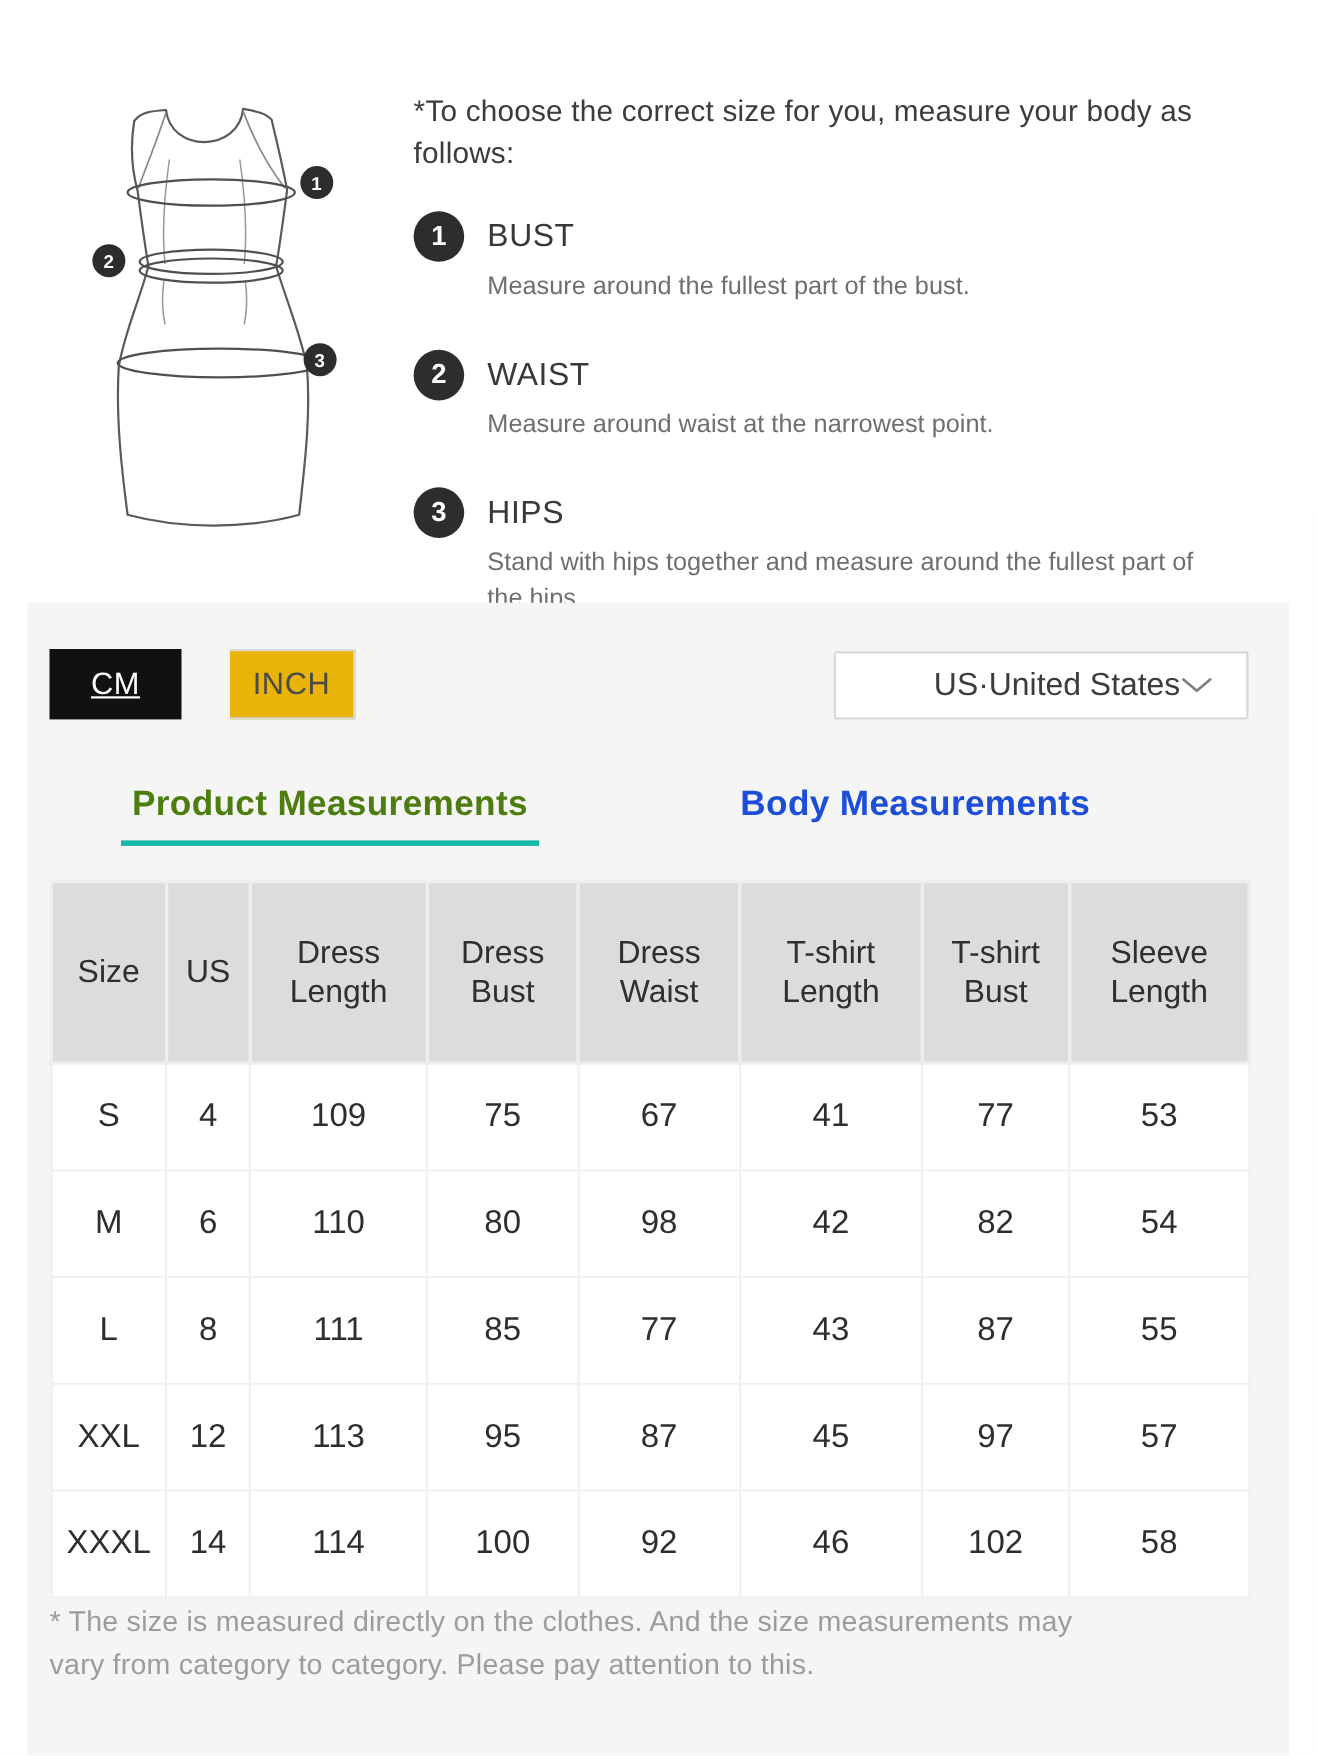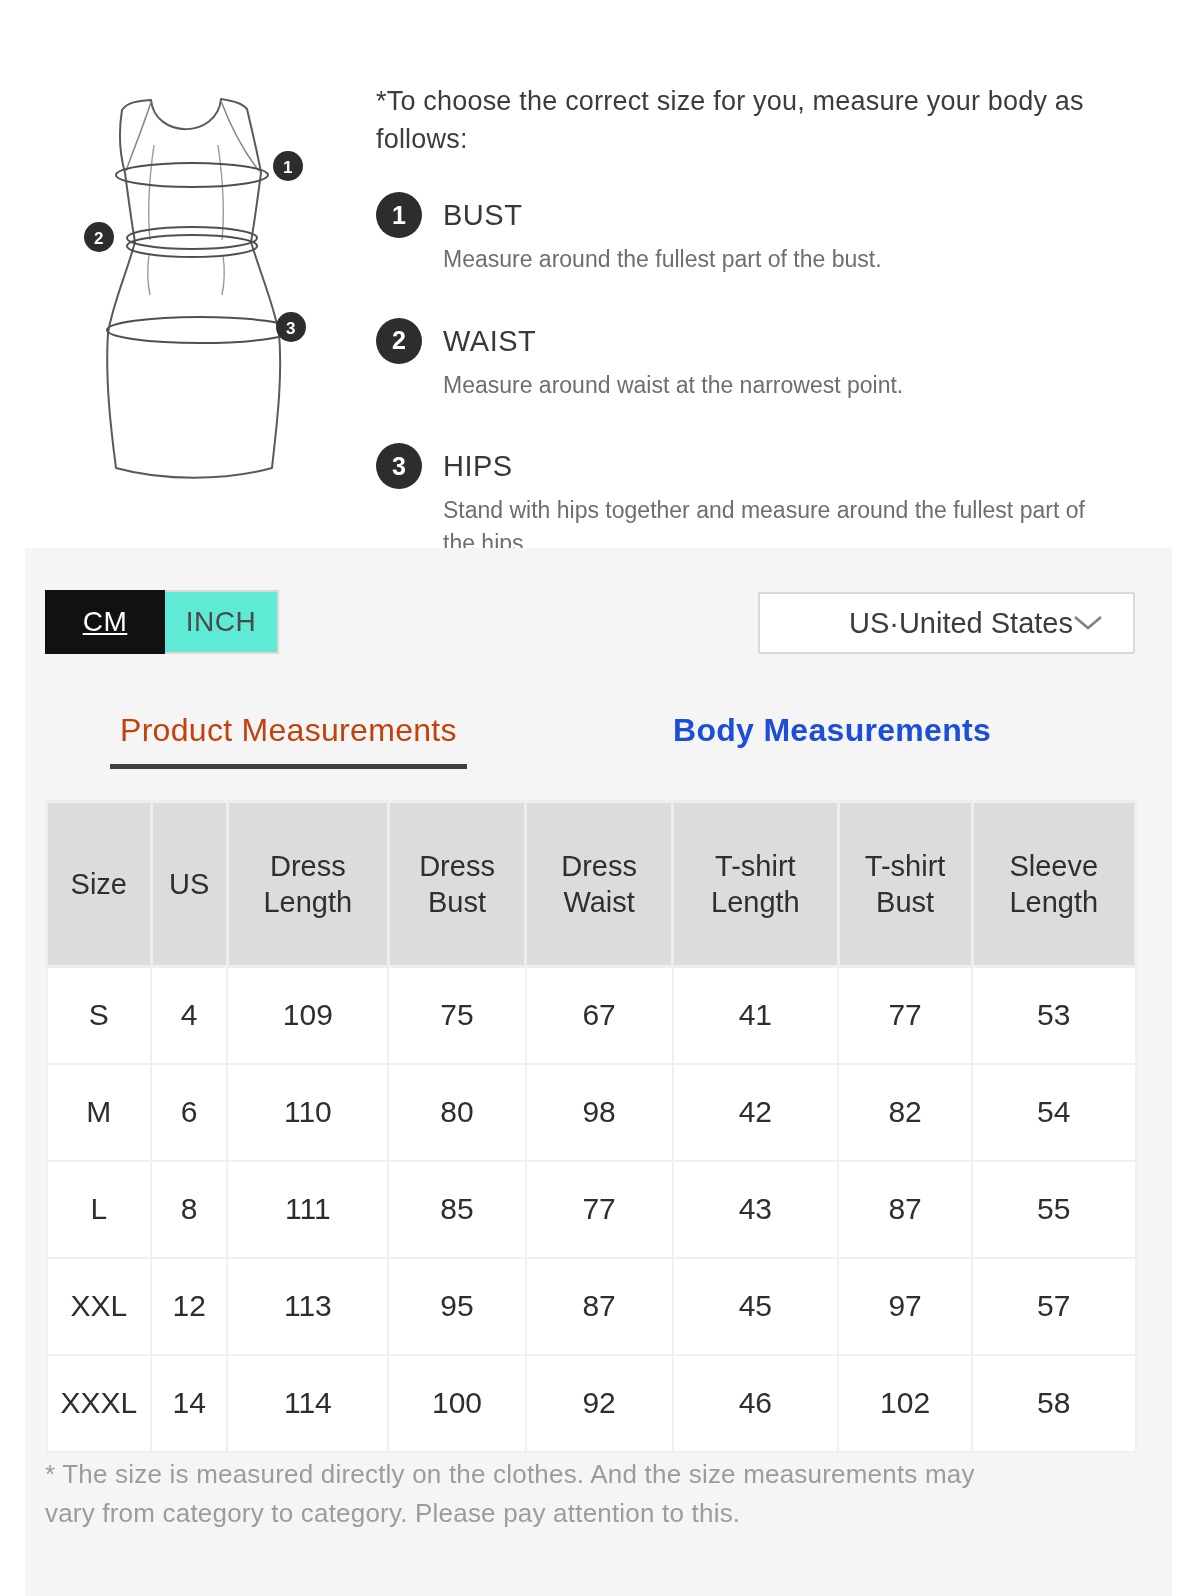--- a/index.html
+++ b/index.html
@@ -18,29 +18,29 @@
   .step-title { font-size:29px; color:#383838; font-weight:500; letter-spacing:.5px; padding-top:7px; }
   .step-desc { font-size:23px; color:#6e6e6e; margin-top:11px; line-height:1.42; max-width:655px; }
 
   
   .panel { position:absolute; left:25px; top:548px; width:1147px; height:1048px; background:#f5f5f5; }
 
   .unit-toggle { position:absolute; left:20px; top:42px; display:flex; }
   .unit-btn { height:64px; display:flex; align-items:center; justify-content:center;
     font-size:28px; letter-spacing:.5px; cursor:pointer; }
   .unit-btn.active { background:#111; color:#fff; width:120px; border:none;text-decoration:underline; }
-  .unit-btn.inactive { background:#5eead4; color:#4a4a4a; width:114px; border:2px solid #d8d8d8; border-left:none; }
+  .unit-btn.inactive { background:#eab308; color:#4a4a4a; width:114px; border:2px solid #d8d8d8; border-left:none;margin-left:44px; }
 
   .region-select { position:absolute; left:733px; top:44px; width:377px; height:62px;
     background:#fff; border:2px solid #d9d9d9; border-radius:2px; display:flex; align-items:center;
     justify-content:flex-end; padding:0 30px 0 28px; font-size:29px; color:#3c3c3c; cursor:pointer; }
   .chevron { width:30px; height:16px; flex-shrink:0; }
 
   .tab { position:absolute; top:164px; font-size:32px; letter-spacing:.3px; cursor:pointer; }
-  .tab.active { left:85px; font-weight:400; color:#c2410c; padding:0 10px 15px 10px; border-bottom:5px solid #404040; }
+  .tab.active { left:85px; font-weight:700; color:#4d7c0f; padding:0 10px 15px 10px; border-bottom:5px solid #14b8a6; }
   .tab.inactive { left:648px; font-weight:600; color:#1d4ed8; }
 
   table.size-table { position:absolute; left:20px; top:252px; width:1092px; border-collapse:collapse; table-layout:fixed; }
   table.size-table th { background:#dcdcdc; height:165px; font-size:29px; font-weight:500; color:#2f2f2f;
     text-align:center; vertical-align:middle; border:3px solid #eeeeee; padding:0 8px; line-height:1.25; }
   table.size-table td { background:#ffffff; height:97px; font-size:30px; color:#2e2e2e;
     text-align:center; vertical-align:middle; border:2px solid #f0f0f0; }
 
   .footnote { position:absolute; left:20px; top:907px; width:970px;
     font-size:26px; line-height:1.5; color:#9c9c9c; letter-spacing:.2px; }

